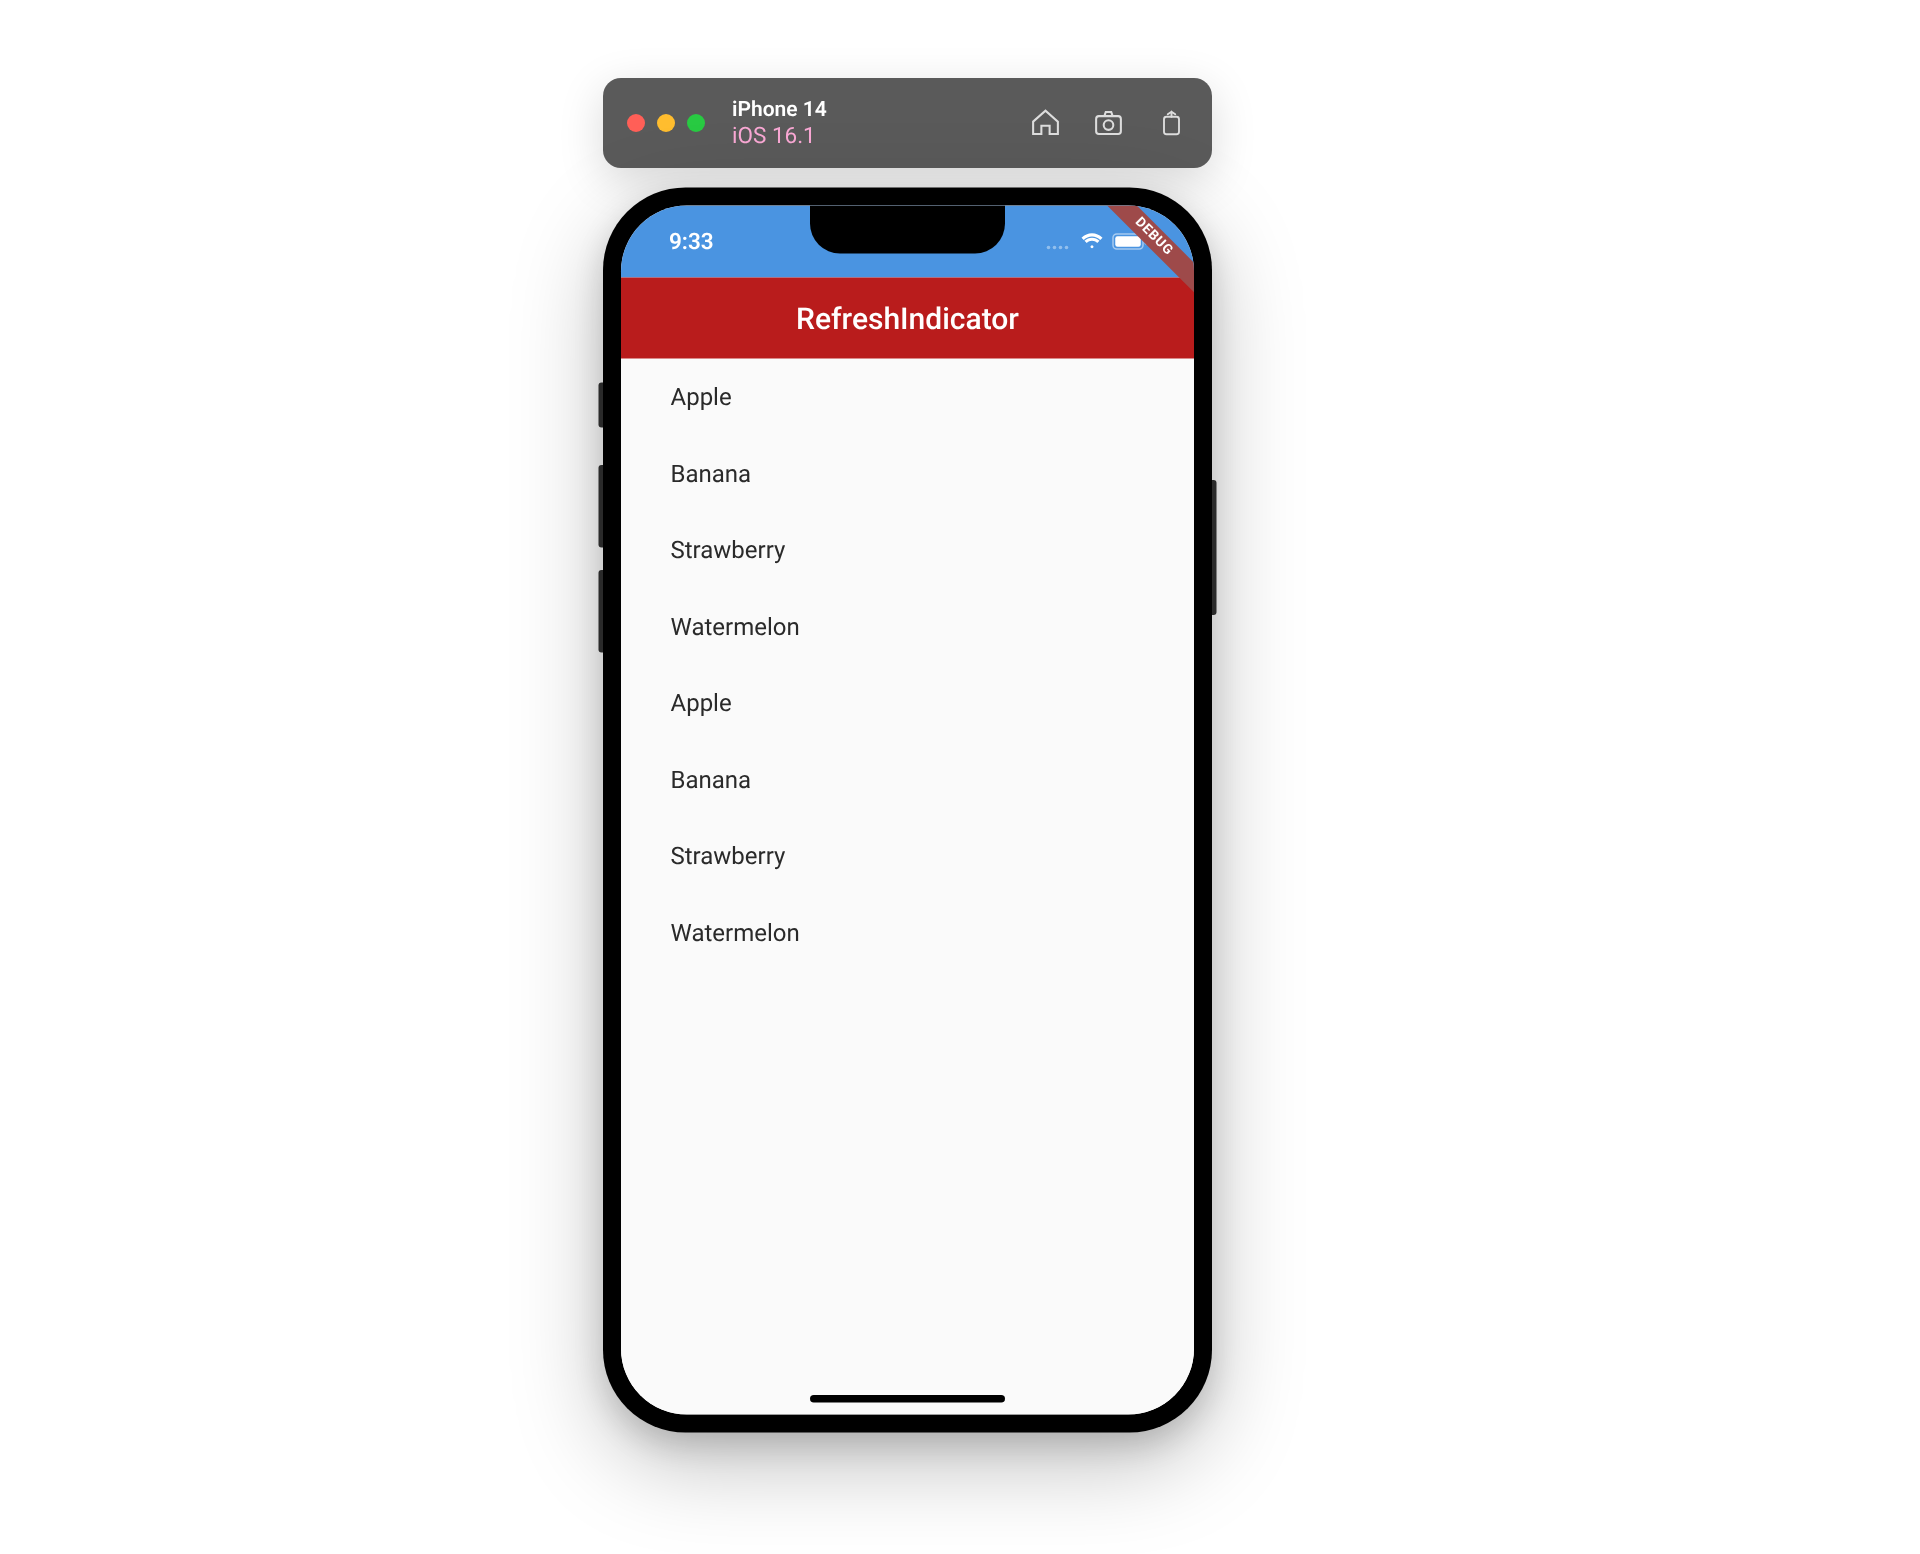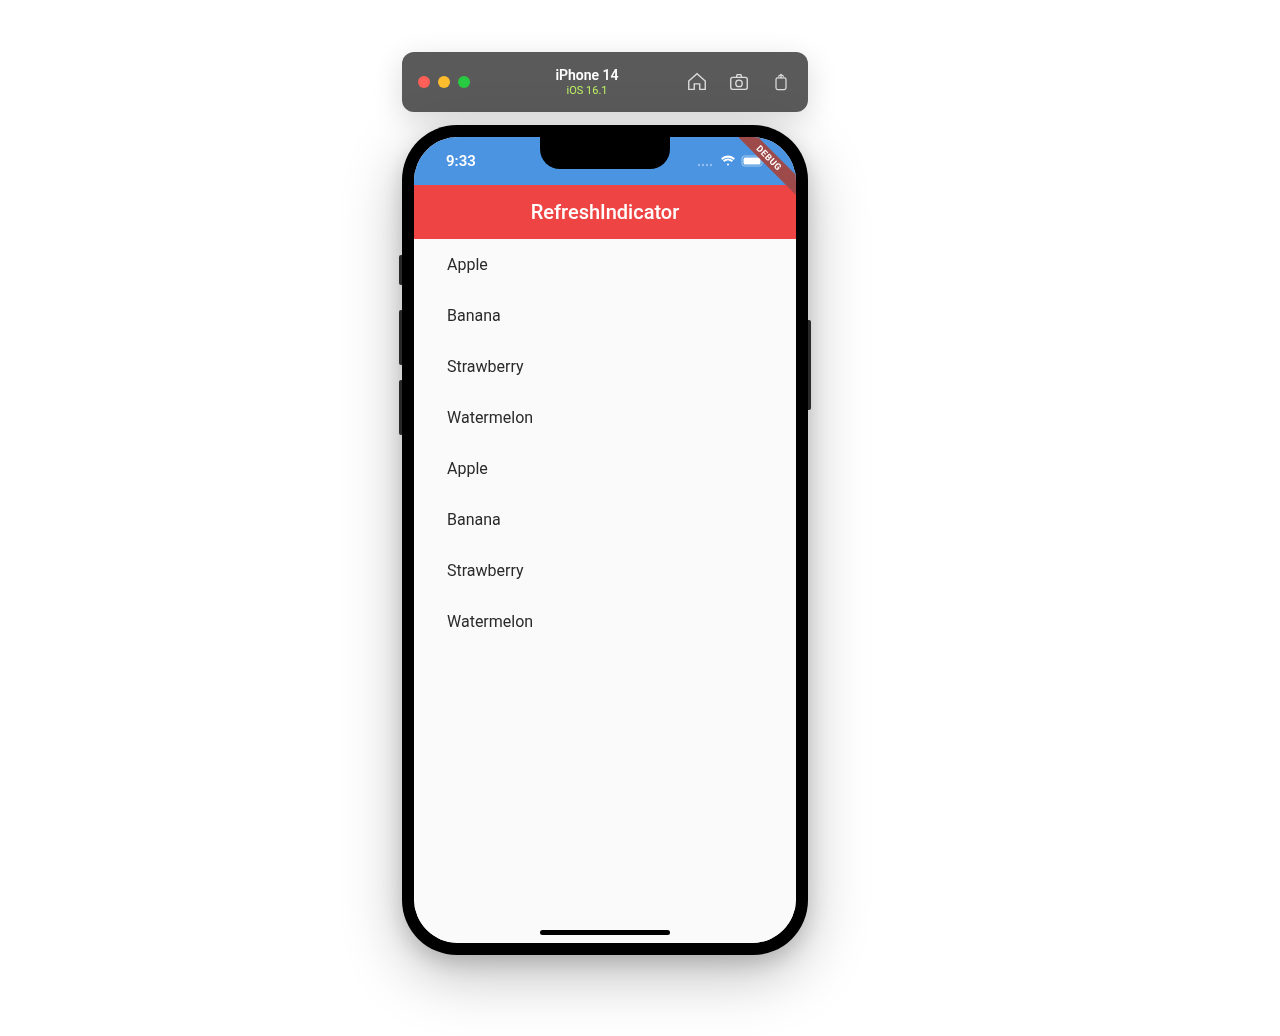--- a/index.html
+++ b/index.html
@@ -43,32 +43,31 @@
       border-radius: 50%;
     }
     
     .tl-red { background: #ff5f57; }
     .tl-yellow { background: #ffbd2e; }
     .tl-green { background: #28ca42; }
     
     .device-info {
       flex: 1;
       color: #fff;
-      text-align: center;
     }
     
     .device-name {
       font-size: 14px;
       font-weight: 600;
       line-height: 1.2;
     }
     
     .device-os {
-      font-size: 11px;
-      color: #bef264;
+      font-size: 15px;
+      color: #f9a8d4;
       line-height: 1.2;
     }
     
     .toolbar-icons {
       display: flex;
       gap: 20px;
       align-items: center;
     }
     
     .toolbar-icon {
@@ -180,21 +179,21 @@
       gap: 5px;
     }
     
     .status-right svg {
       fill: #fff;
     }
     
     
     .app-bar {
       height: 54px;
-      background: #ef4444;
+      background: #b91c1c;
       display: flex;
       align-items: center;
       justify-content: center;
       position: relative;
     }
     
     .app-bar-title {
       color: #fff;
       font-size: 20px;
       font-weight: 500;

